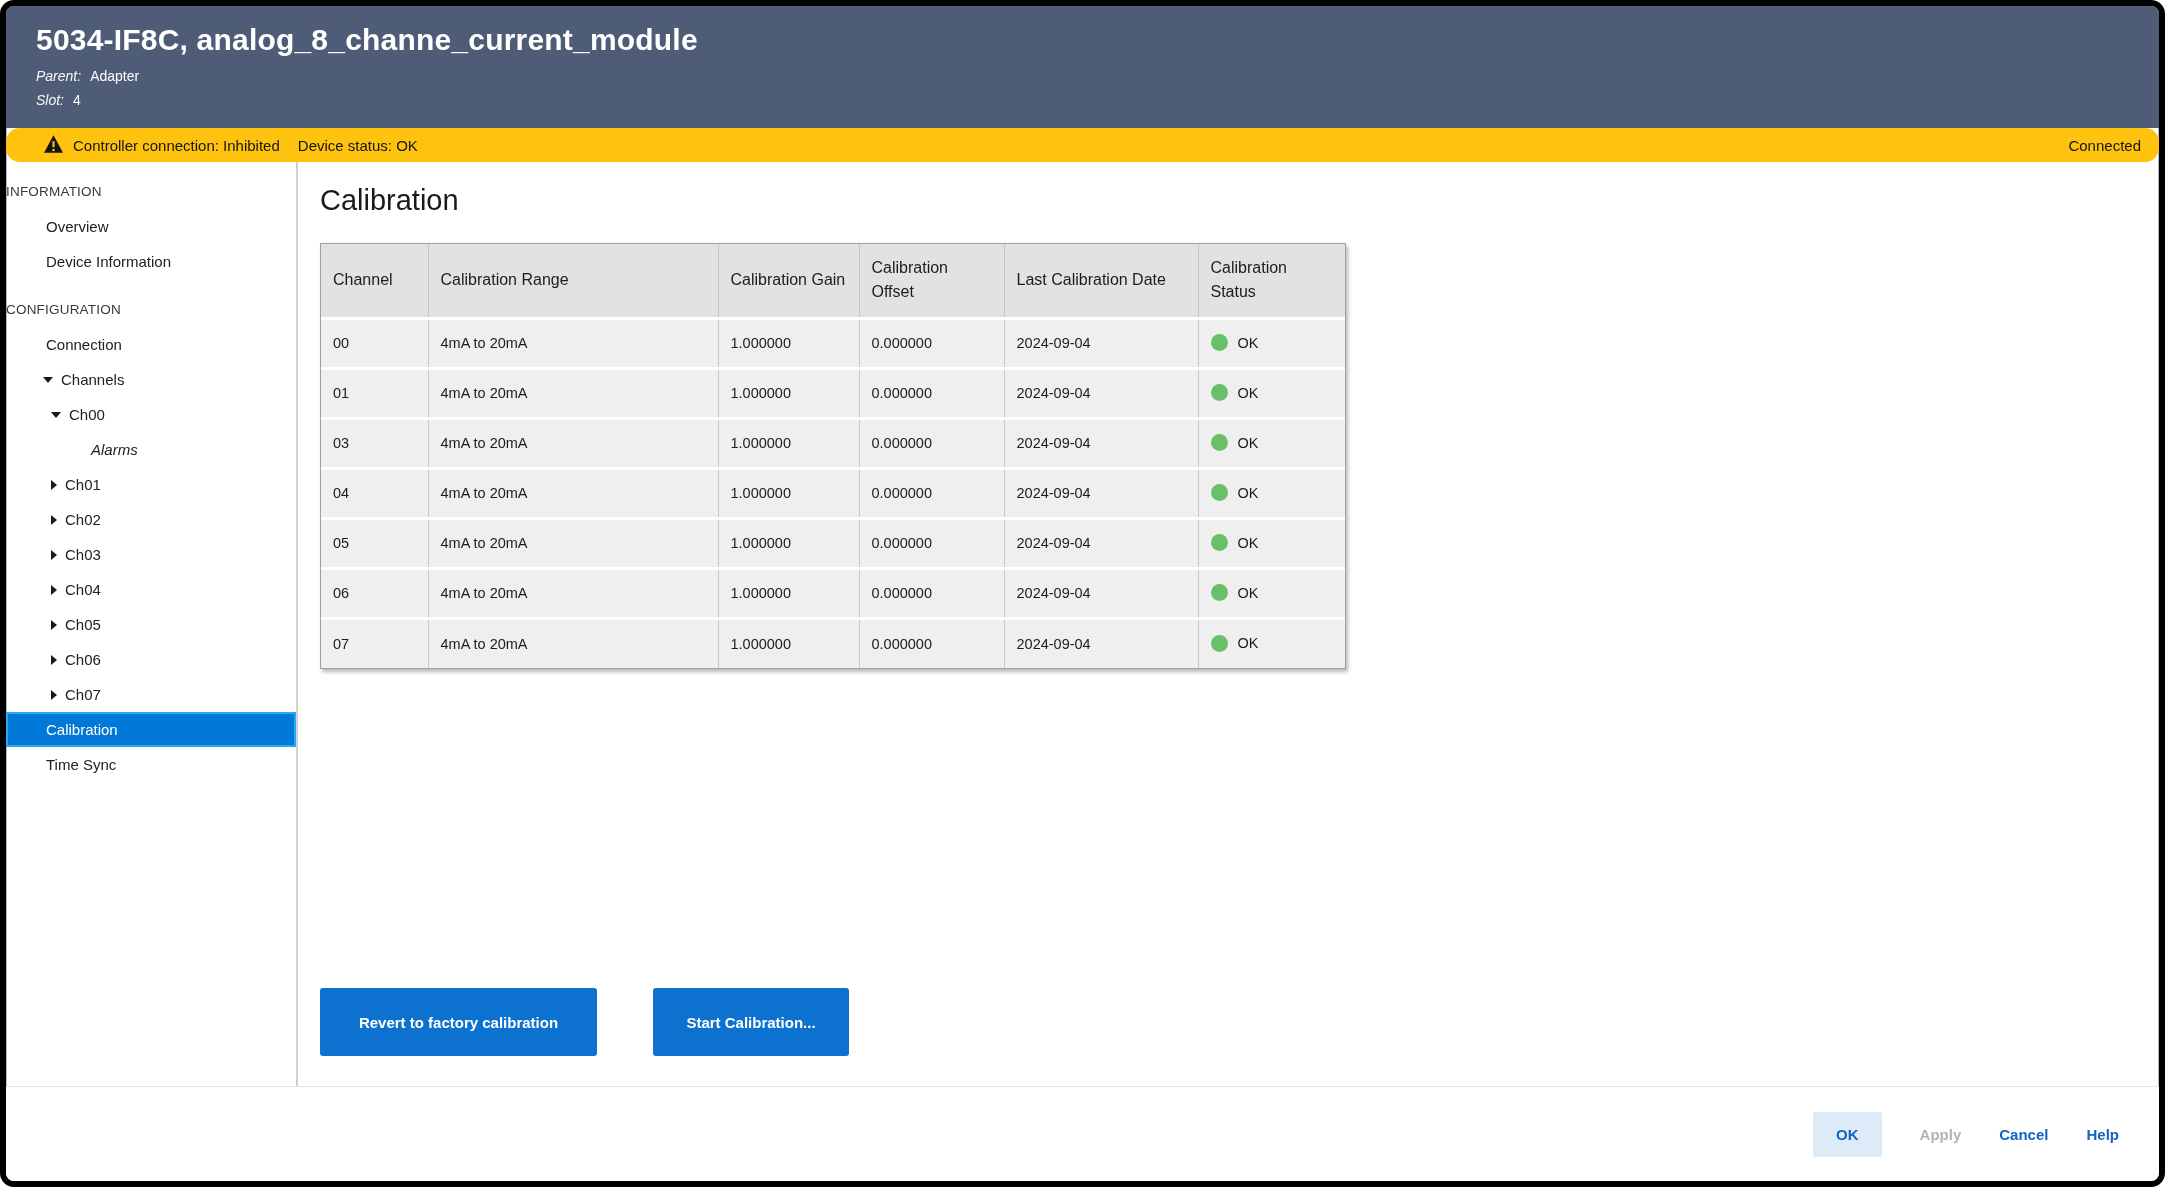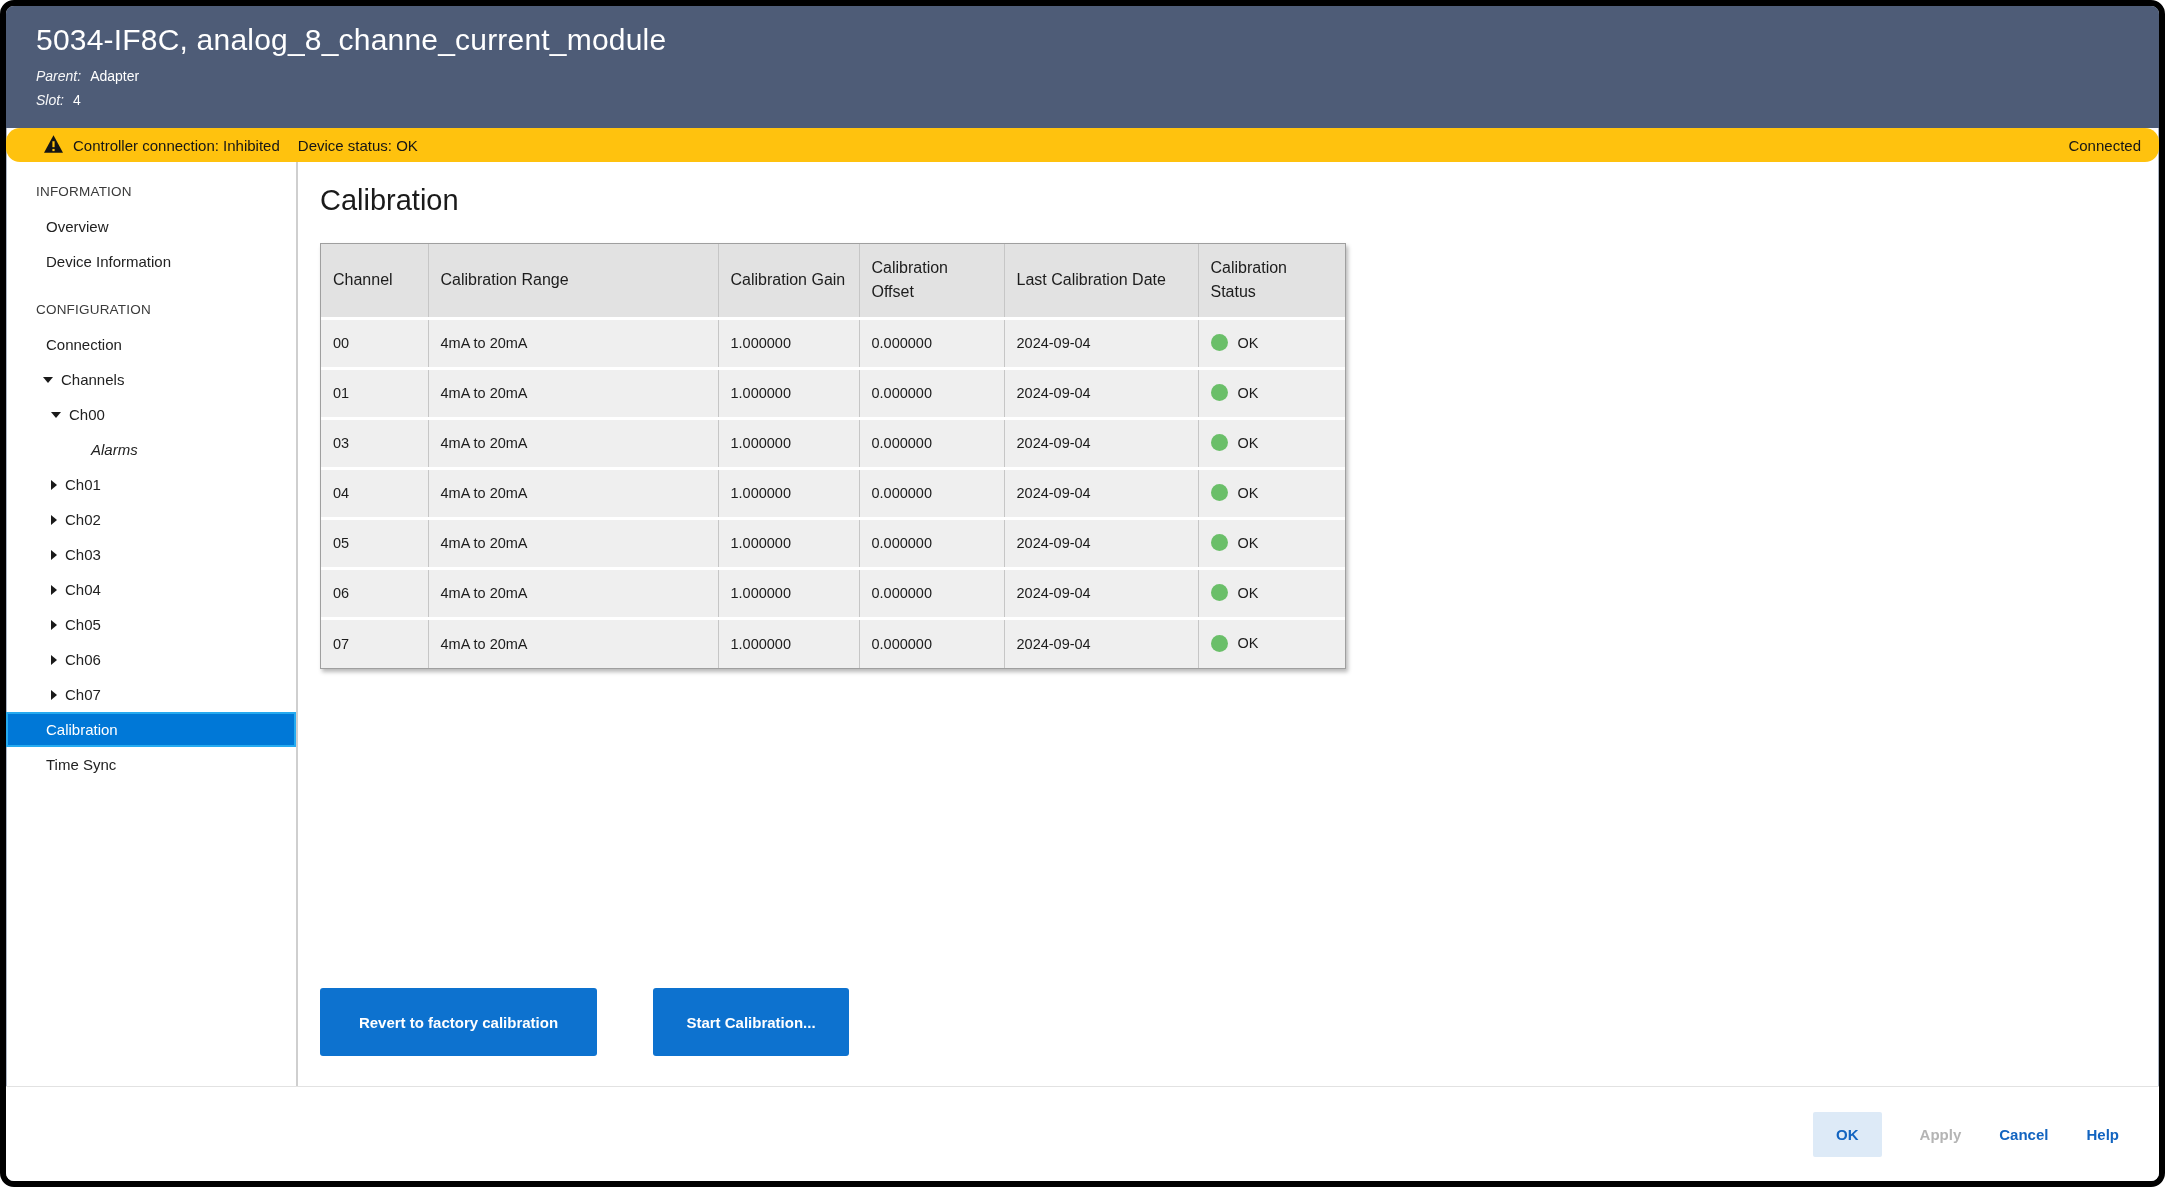--- a/index.html
+++ b/index.html
@@ -13,21 +13,21 @@
     display: flex; flex-direction: column;
     box-shadow: inset 0 0 0 1px #aeb6c4;
   }
 
   
   .titlebar {
     height: 122px; flex: 0 0 122px;
     background: #4e5c77; color: #fff;
     padding: 15px 30px 0 30px;
   }
-  .titlebar .title { font-size: 30px; font-weight: 400; line-height: 38px; letter-spacing: 0.2px; }
+  .titlebar .title { font-size: 30px; font-weight: 700; line-height: 38px; letter-spacing: 0.2px; }
   .meta-row { margin-top: 8px; font-size: 14px; line-height: 18px; display: flex; }
   .meta-row .meta-label { opacity: 0.95; font-style: italic; }
   .meta-row .meta-value { margin-left: 9px; }
 
   
   .alertbar {
     height: 34px; flex: 0 0 34px;
     background: #ffc20e; color: #161616;
     display: flex; align-items: center;
     padding: 0 18px 0 38px; font-size: 15px; border-radius: 14px;
@@ -40,21 +40,21 @@
   .bodyarea { flex: 1 1 auto; display: flex; min-height: 0; }
 
   .sidebar {
     width: 292px; flex: 0 0 292px;
     border-right: 2px solid #cfcfcf;
     padding-top: 12px;
     font-size: 15px; color: #222;
   }
   .nav-section {
     height: 35px; display: flex; align-items: center;
-    padding-left: 30px; font-size: 13.5px; color: #3a3a3a; letter-spacing: 0.2px;
+    font-size: 13.5px; color: #3a3a3a; letter-spacing: 0.2px;
   }
   .nav-item { height: 35px; display: flex; align-items: center; cursor: default; }
   .ind1 { padding-left: 40px; align-items: center; }
   .ind1a { padding-left: 37px; }
   .ind2a { padding-left: 45px; }
   .ind3 { padding-left: 85px; font-style: italic; }
   .gap-before { margin-top: 13px; }
   .tri-down {
     width: 0; height: 0; margin-right: 8px;
     border-left: 5px solid transparent; border-right: 5px solid transparent;

